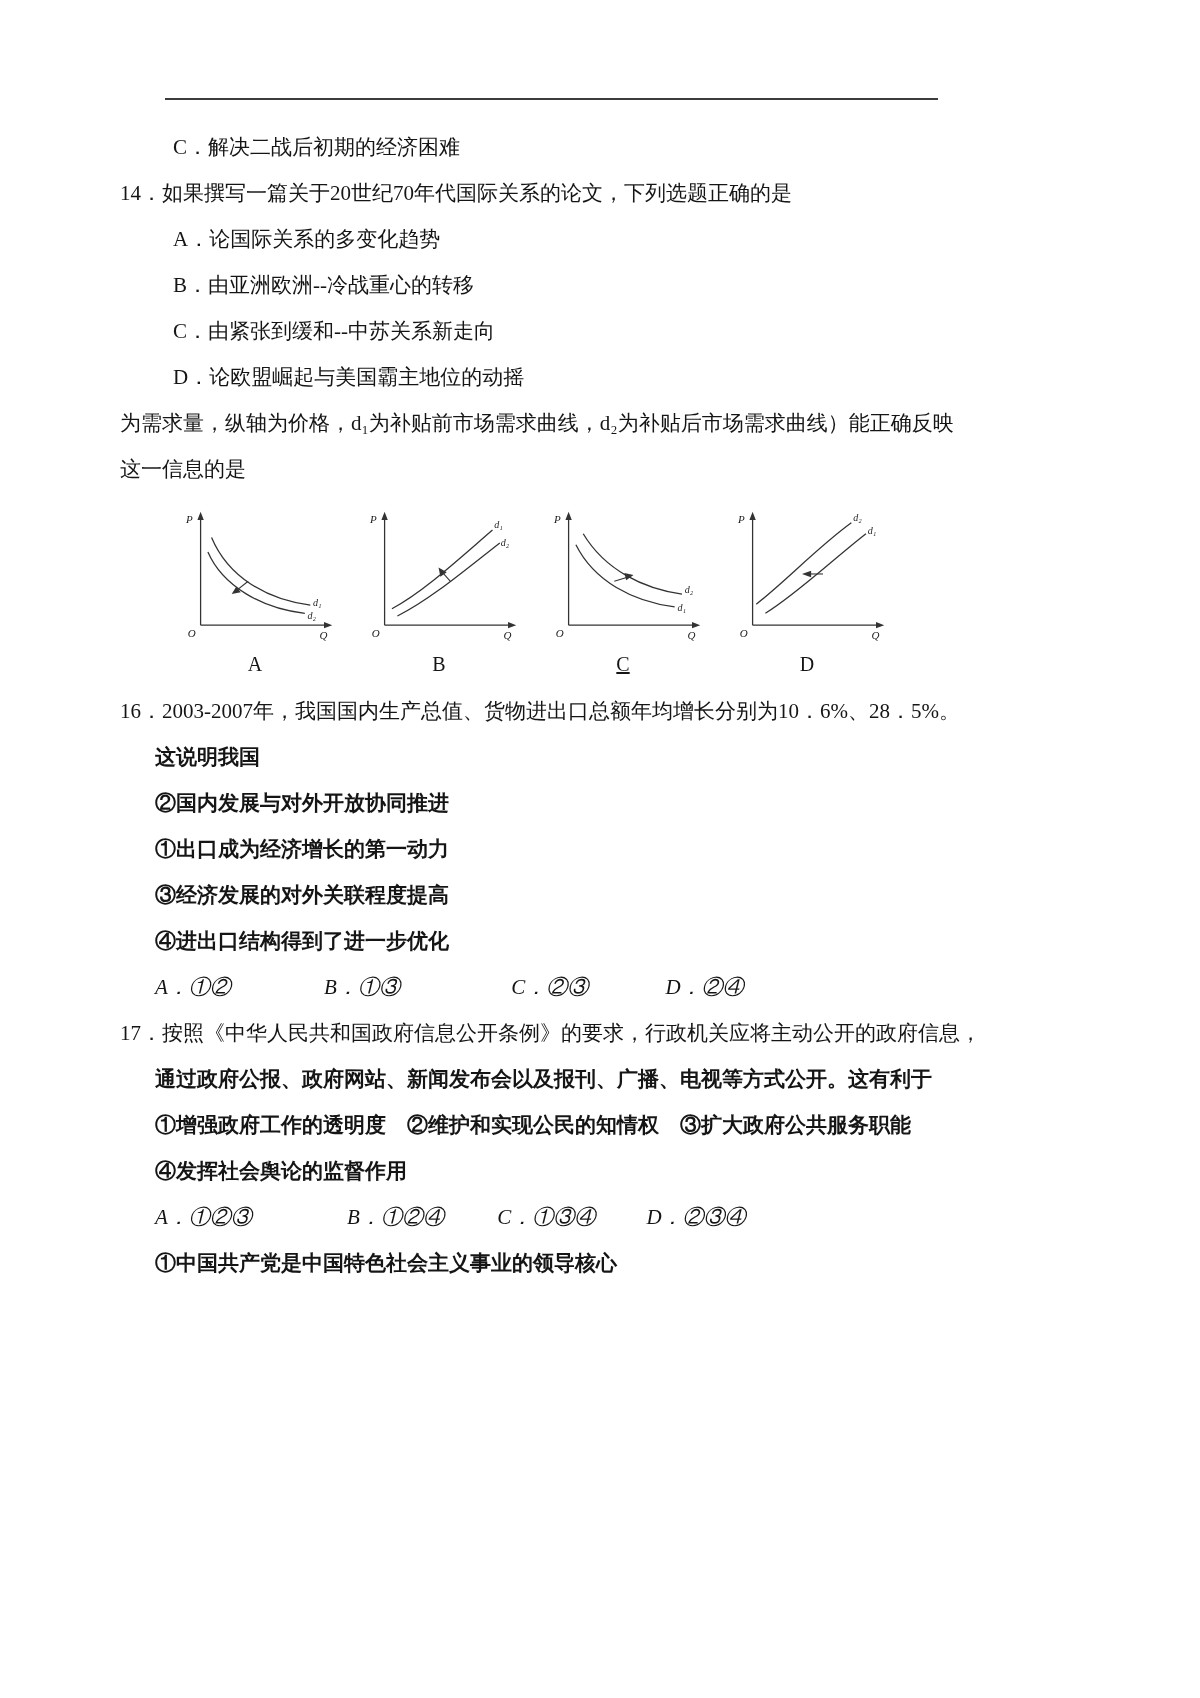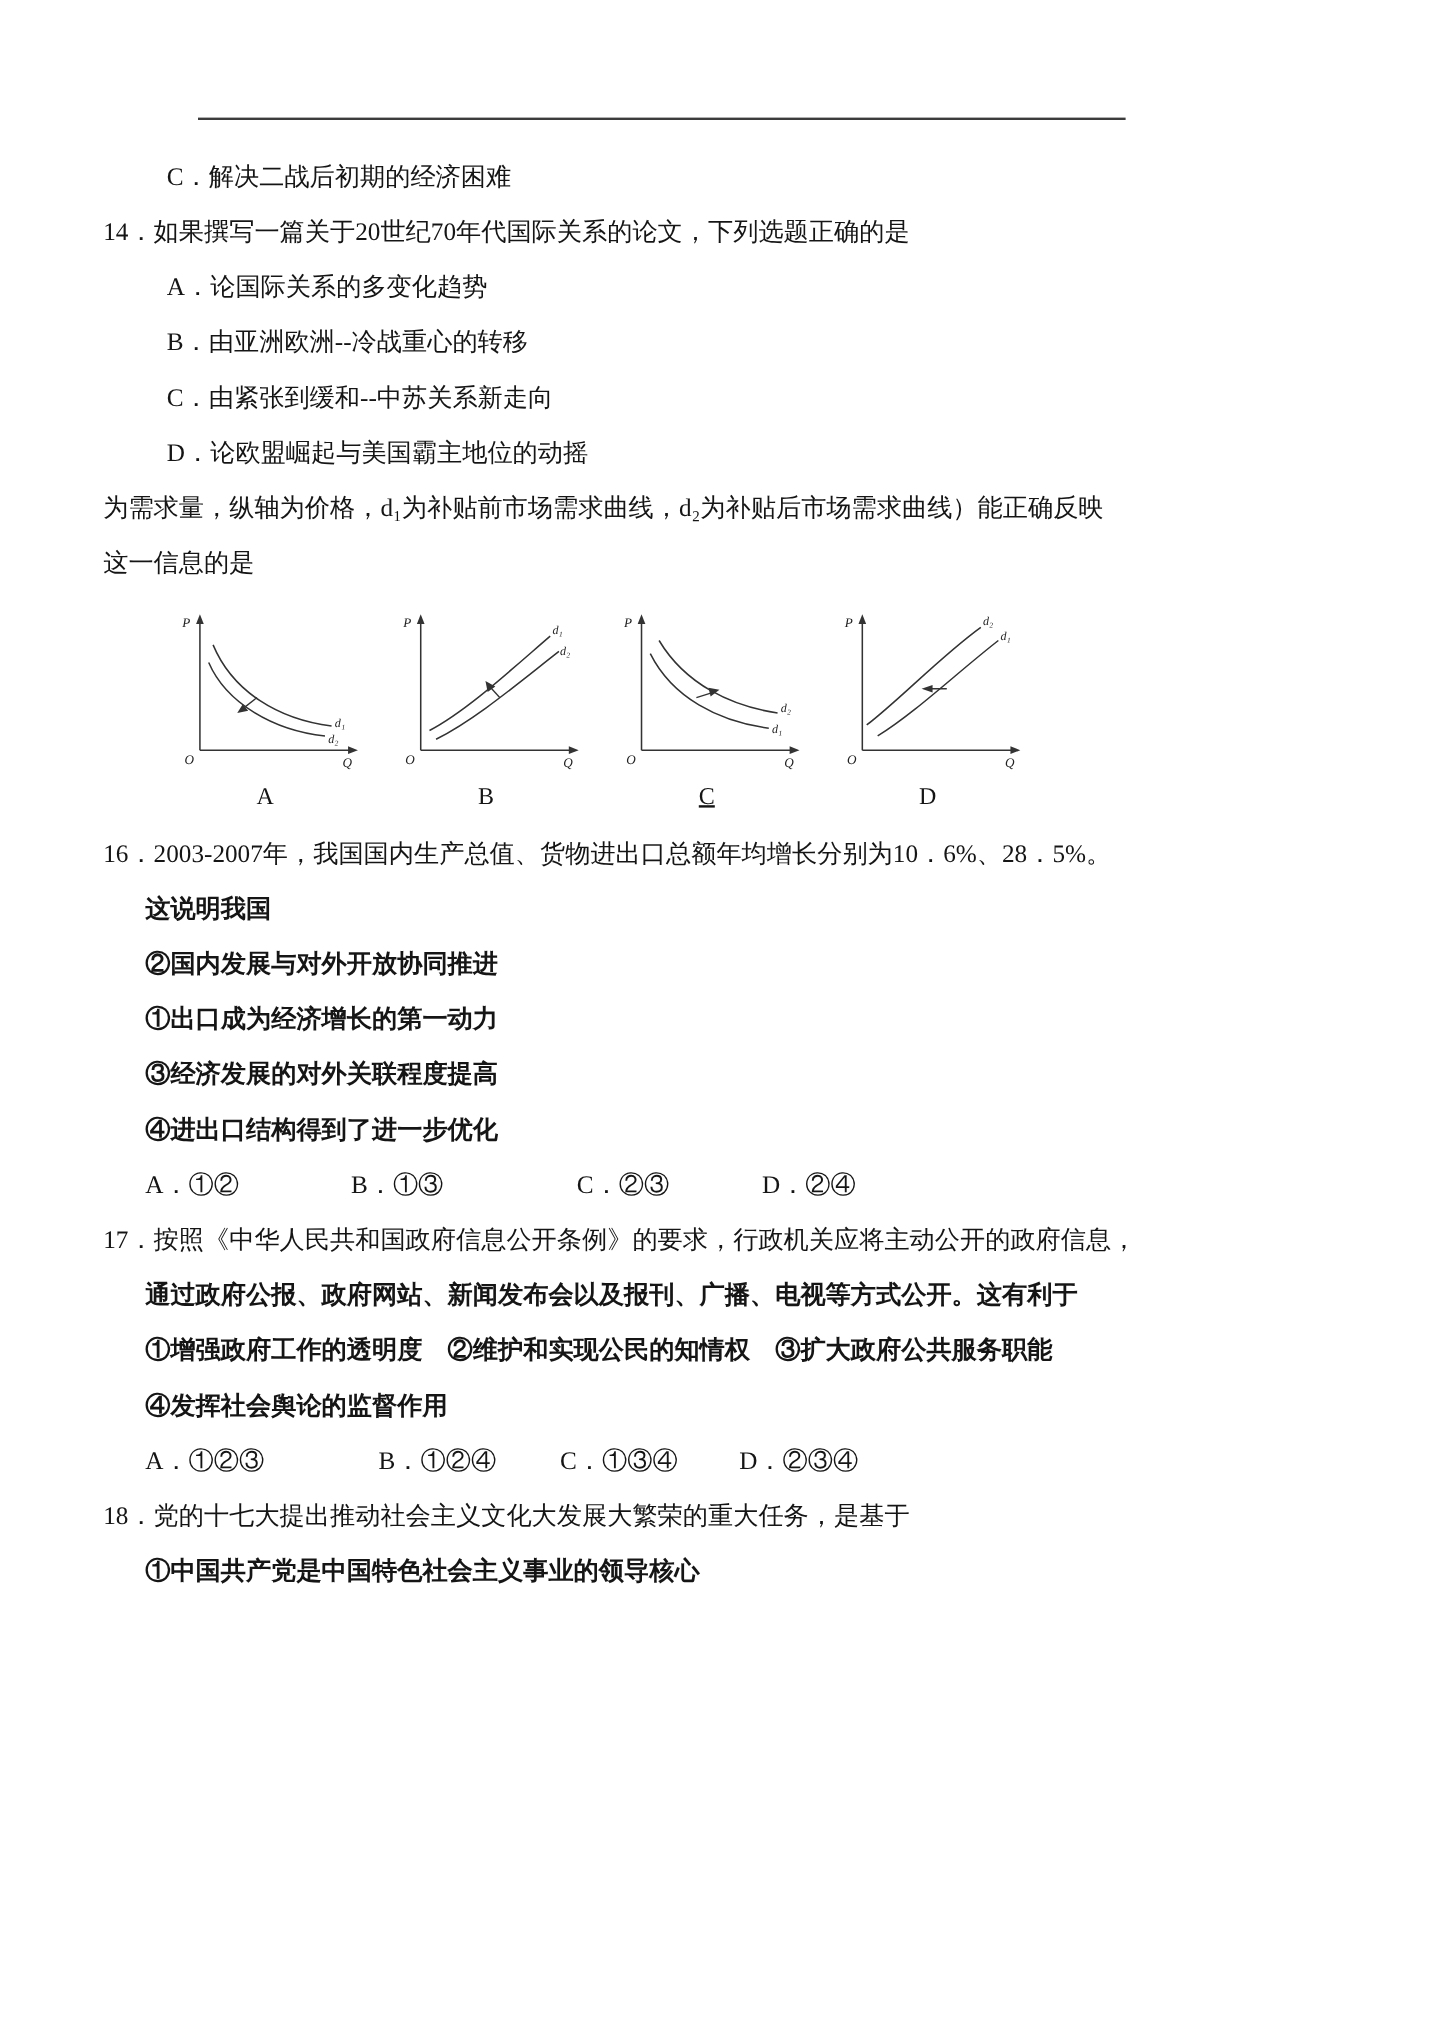--- a/index.html
+++ b/index.html
@@ -7,28 +7,28 @@
     width:1200px;height:1698px;background:#ffffff;position:relative;
     font-family:"Liberation Serif","DejaVu Serif",serif;color:#151515;
     overflow:hidden;
   }
   .top-rule{
     position:absolute;left:165px;top:98px;width:773px;height:0;
     border-top:2px solid #3c3c3c;
   }
   .content{
     position:absolute;left:0;top:124px;width:1200px;box-sizing:border-box;
-    padding-left:86px;padding-right:60px;
+    padding-left:120px;padding-right:60px;
   }
   .line{margin:0;font-size:21px;line-height:46px;white-space:nowrap;}
   .ind-opt{padding-left:53px;}   
   .ind-sub{padding-left:35px;font-weight:bold;}   
   .gap-lg{margin-top:38px;}
   .gap-md{margin-top:12px;}
-  .opt-row{margin:0;font-size:21px;line-height:46px;padding-left:35px;white-space:nowrap;}
+  .opt-row{margin:0;font-size:21px;line-height:46px;padding-left:35px;white-space:nowrap;font-style:italic;}
   .opt-row .opt{display:inline-block;}
   .graphs{
     display:flex;flex-direction:row;align-items:flex-start;
     margin:16px 0 8px 55px;gap:24px;
   }
   .graph{display:flex;flex-direction:column;align-items:center;}
   .graph svg{display:block;}
   .graph-letter{
     font-size:20px;line-height:24px;margin-top:2px;color:#151515;
     font-family:"Liberation Serif","DejaVu Serif",serif;
@@ -161,17 +161,16 @@
     <p class="line ind-sub">通过政府公报、政府网站、新闻发布会以及报刊、广播、电视等方式公开。这有利于</p>
     <p class="line ind-sub">①增强政府工作的透明度　②维护和实现公民的知情权　③扩大政府公共服务职能</p>
     <p class="line ind-sub">④发挥社会舆论的监督作用</p>
     <p class="opt-row">
       <span class="opt" style="margin-right:90px">A．①②③</span>
       <span class="opt" style="margin-right:48px">B．①②④</span>
       <span class="opt" style="margin-right:46px">C．①③④</span>
       <span class="opt">D．②③④</span>
     </p>
 
-    <p class="line">18．党的十七大提出推动社会主义文化大发展大繁荣的重大任务，是基于</p>
     <p class="line ind-sub">①中国共产党是中国特色社会主义事业的领导核心</p>
 
   </div>
 </div>
 
 </body></html>

